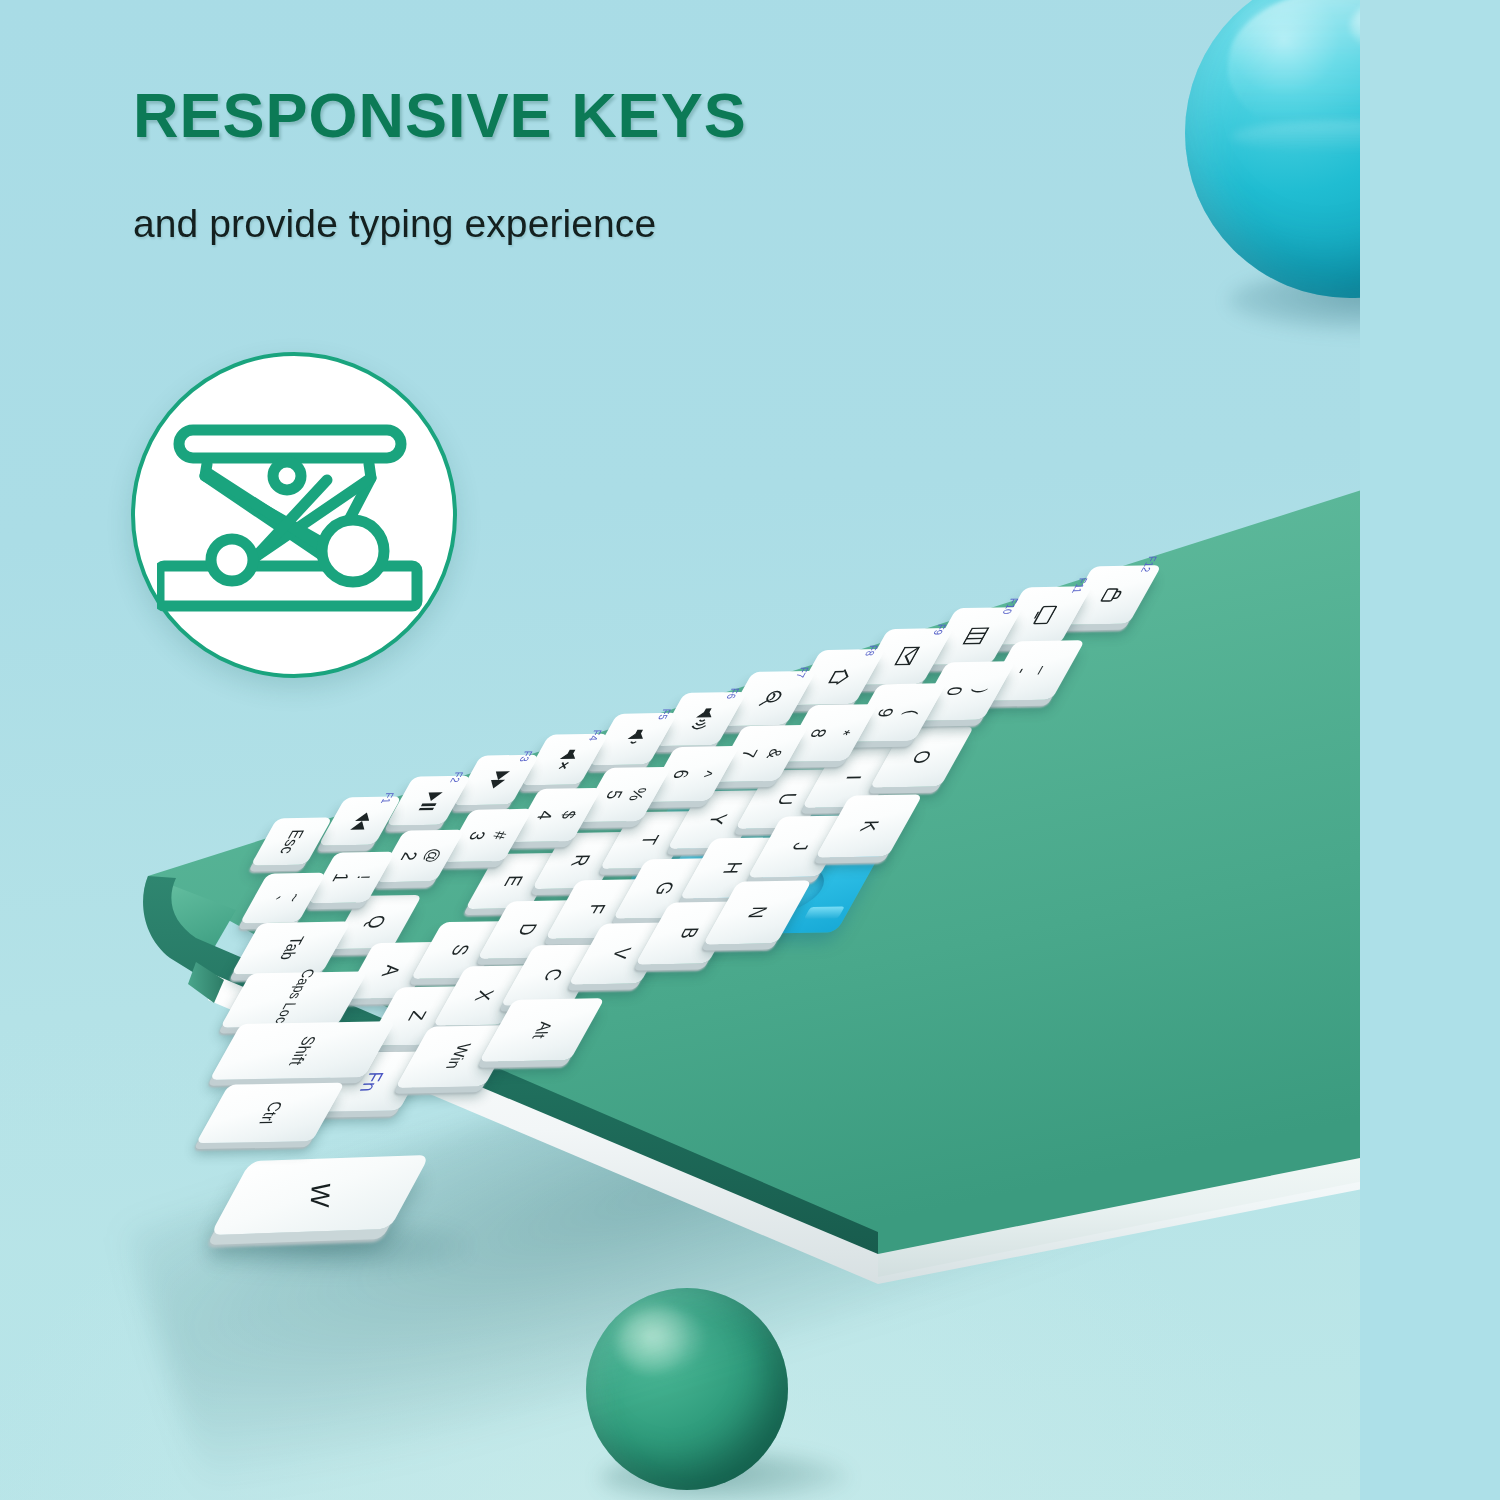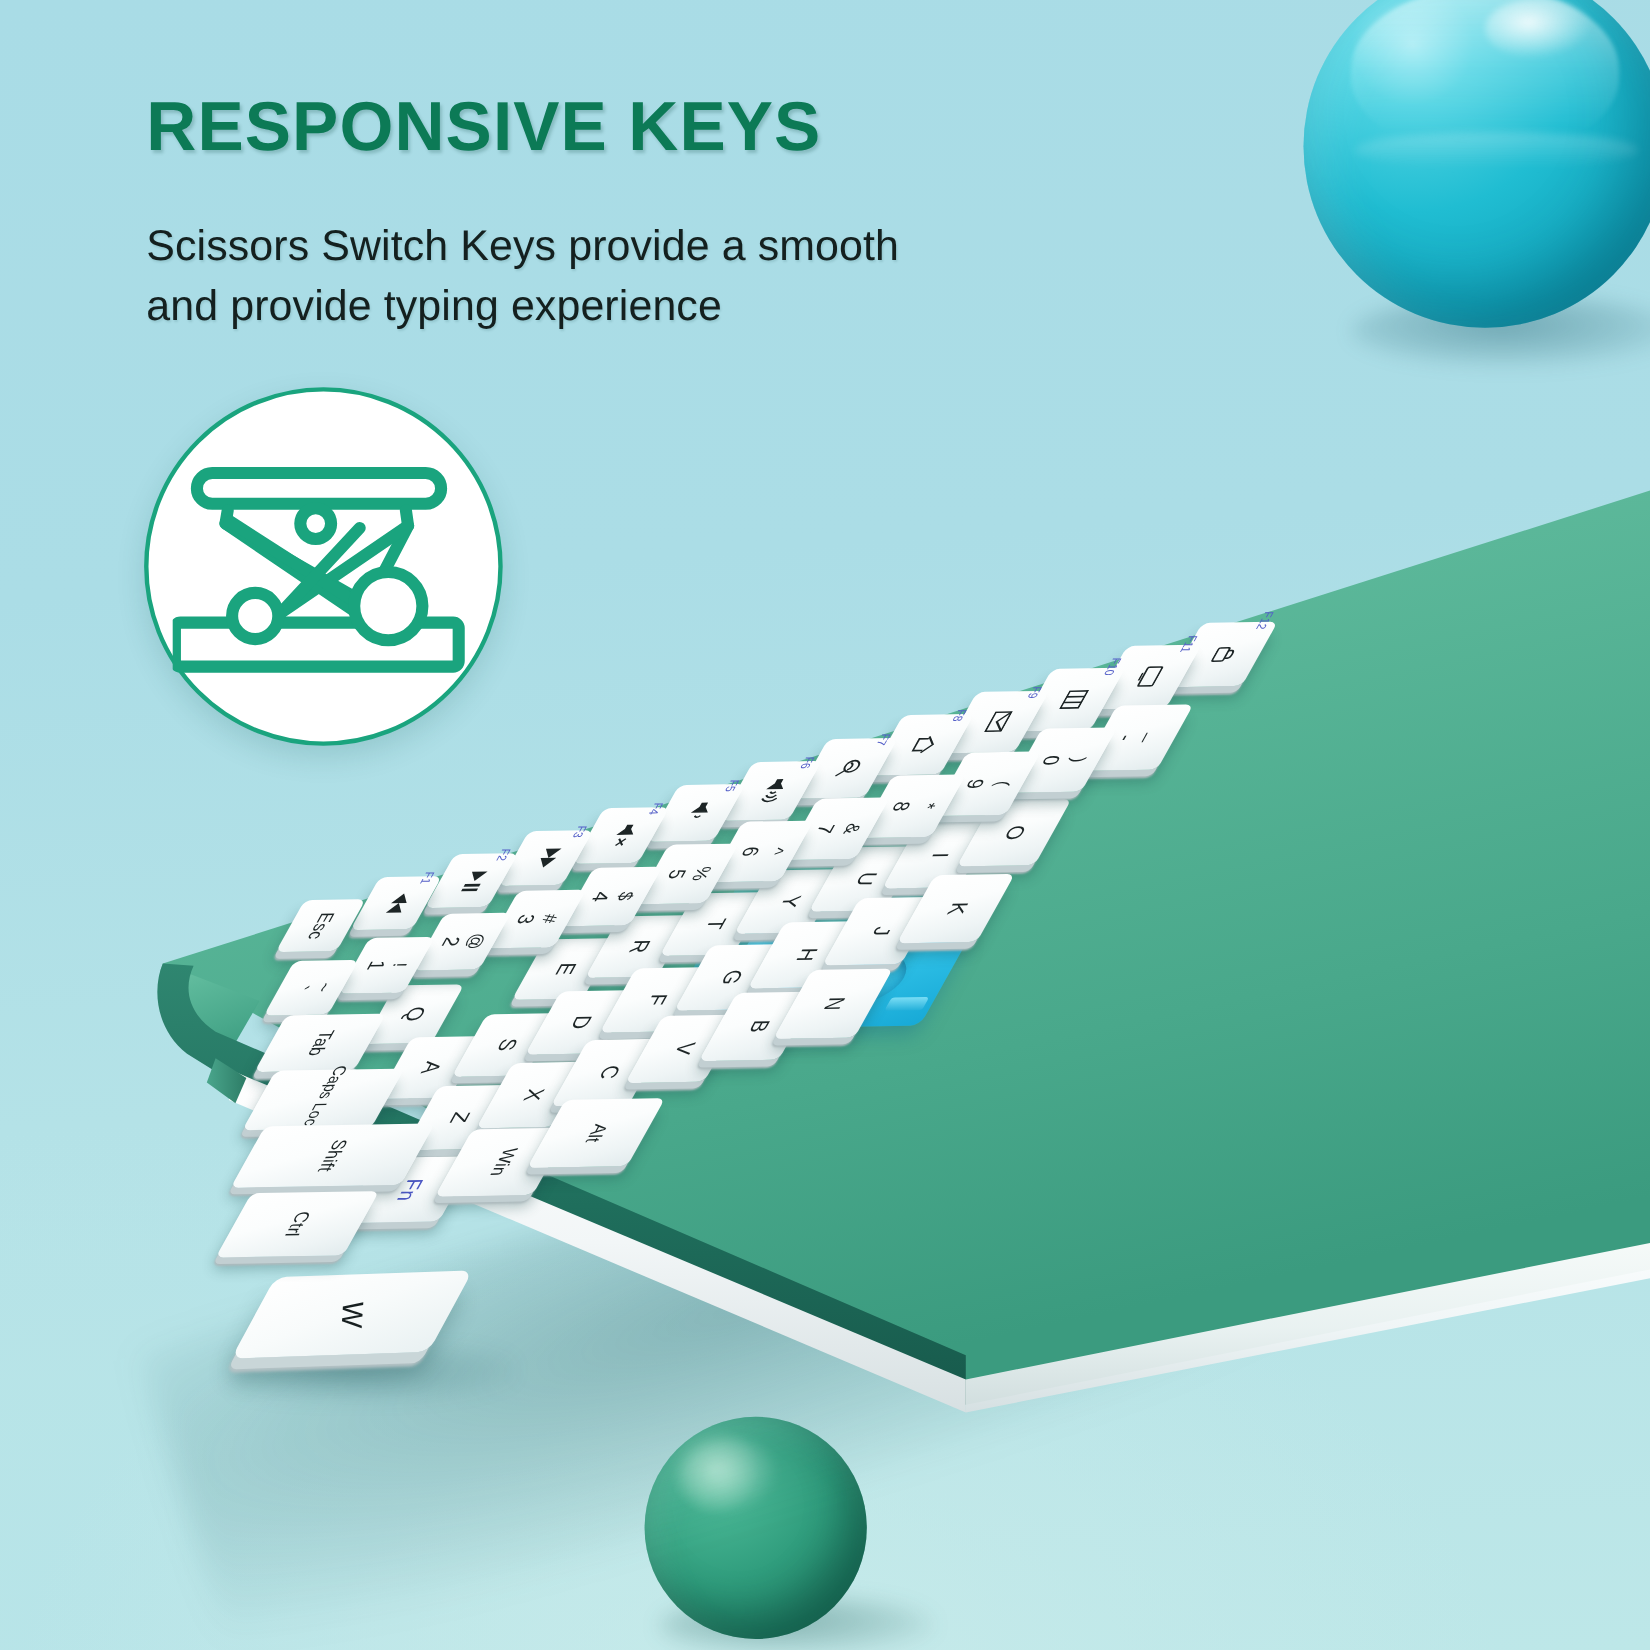--- a/index.html
+++ b/index.html
@@ -3,21 +3,21 @@
 <meta charset="utf-8">
 <title>Responsive Keys</title>
 <style>
   html,body{margin:0;padding:0;}
   body{
     width:1500px;height:1500px;overflow:hidden;
     font-family:"Liberation Sans","DejaVu Sans",sans-serif;
     background:#ade0e8;
   }
   #stage{
-    position:relative;width:1500px;height:1500px;overflow:hidden;
+    position:relative;width:1360px;height:1500px;overflow:hidden;
     background:
       radial-gradient(ellipse 1100px 760px at 46% 104%, #c6eaea 0%, rgba(198,234,234,0) 62%),
       radial-gradient(ellipse 900px 700px at 6% 96%, #b7e4e8 0%, rgba(183,228,232,0) 60%),
       linear-gradient(176deg,#a9dce6 0%, #abdde6 34%, #b4e2e7 64%, #bde7e8 100%);
   }
 
   
   .headline{
     position:absolute;left:133px;top:84px;
     font-size:63px;font-weight:bold;letter-spacing:1.0px;
@@ -218,21 +218,20 @@
     <div class="spec"></div>
   </div>
 
   <div class="shadow-green"></div>
   <div class="sphere-green">
     <div class="gl"></div>
   </div>
 
   <div class="headline">RESPONSIVE KEYS</div>
   <div class="subhead">
-    <div>Scissors Switch Keys provide a smooth</div>
     <div>and provide typing experience</div>
   </div>
 
   <div class="badge">
     <svg width="274" height="210" viewBox="0 0 274 210" fill="none">
       <g stroke="#1aa47e" stroke-width="11" stroke-linecap="round" stroke-linejoin="round" fill="#ffffff">
 
         <rect x="22" y="16" width="222" height="28" rx="14"></rect>
 
         <rect x="2" y="152" width="258" height="40" rx="5"></rect>

